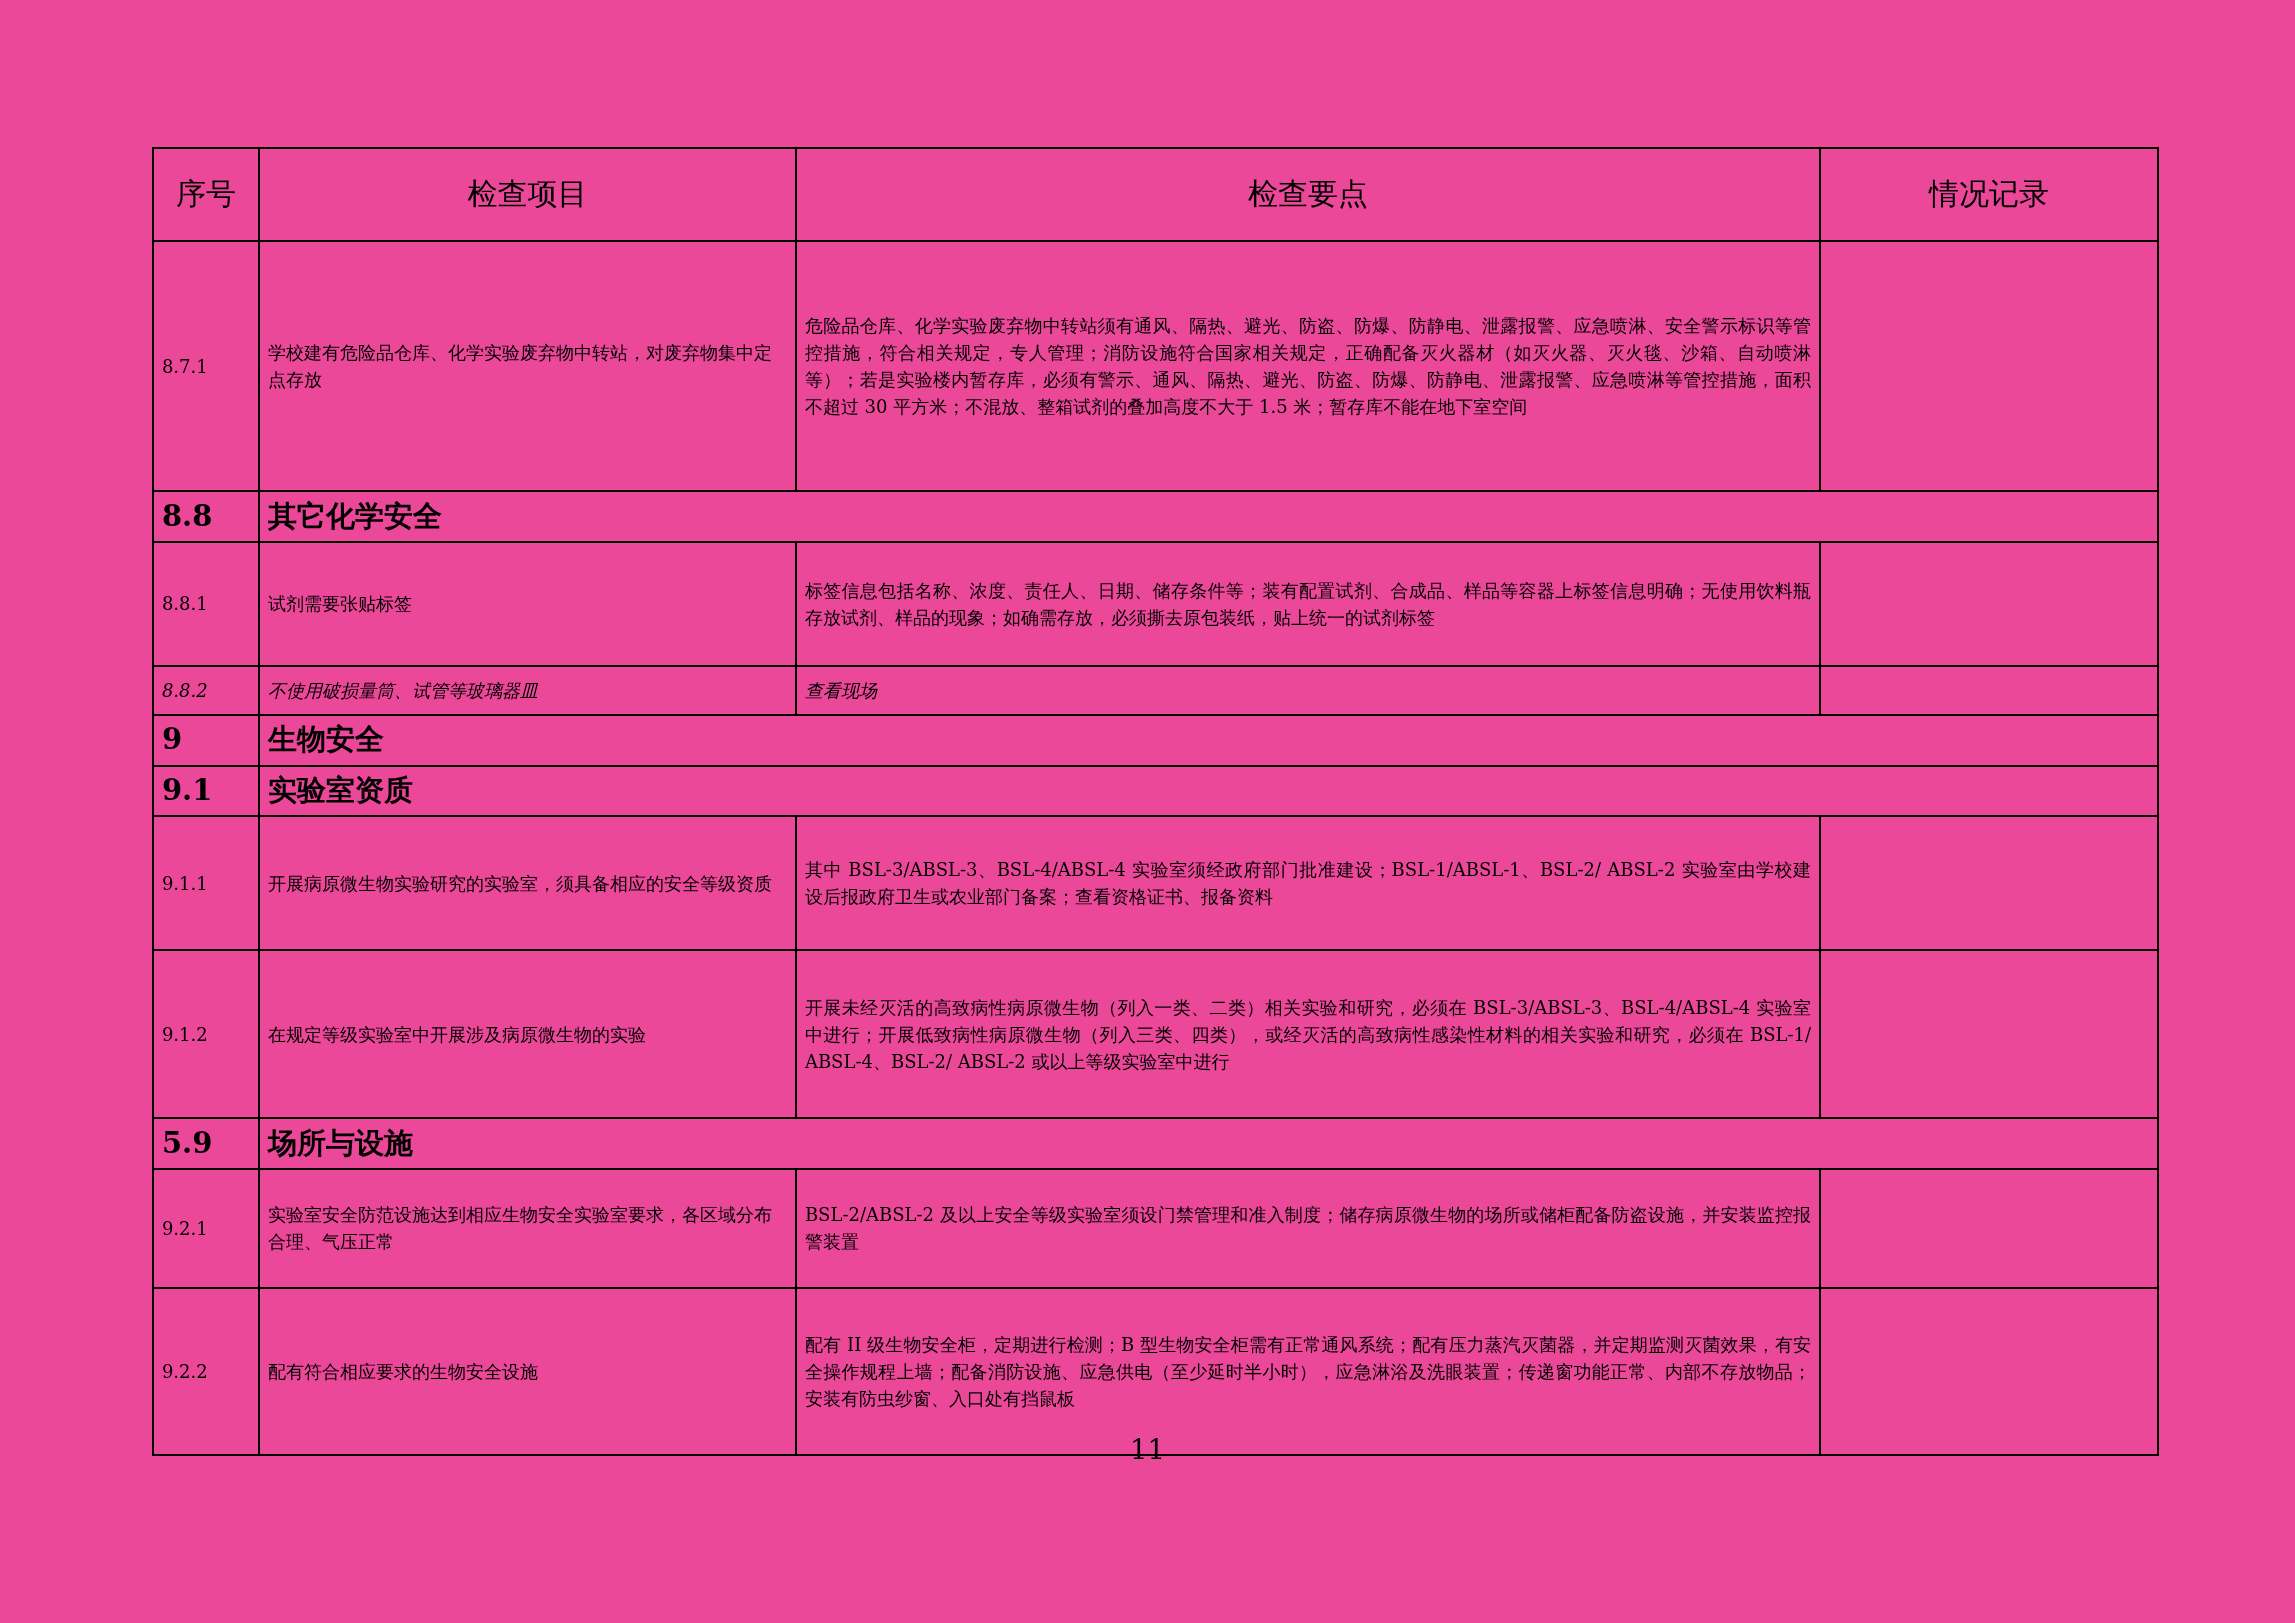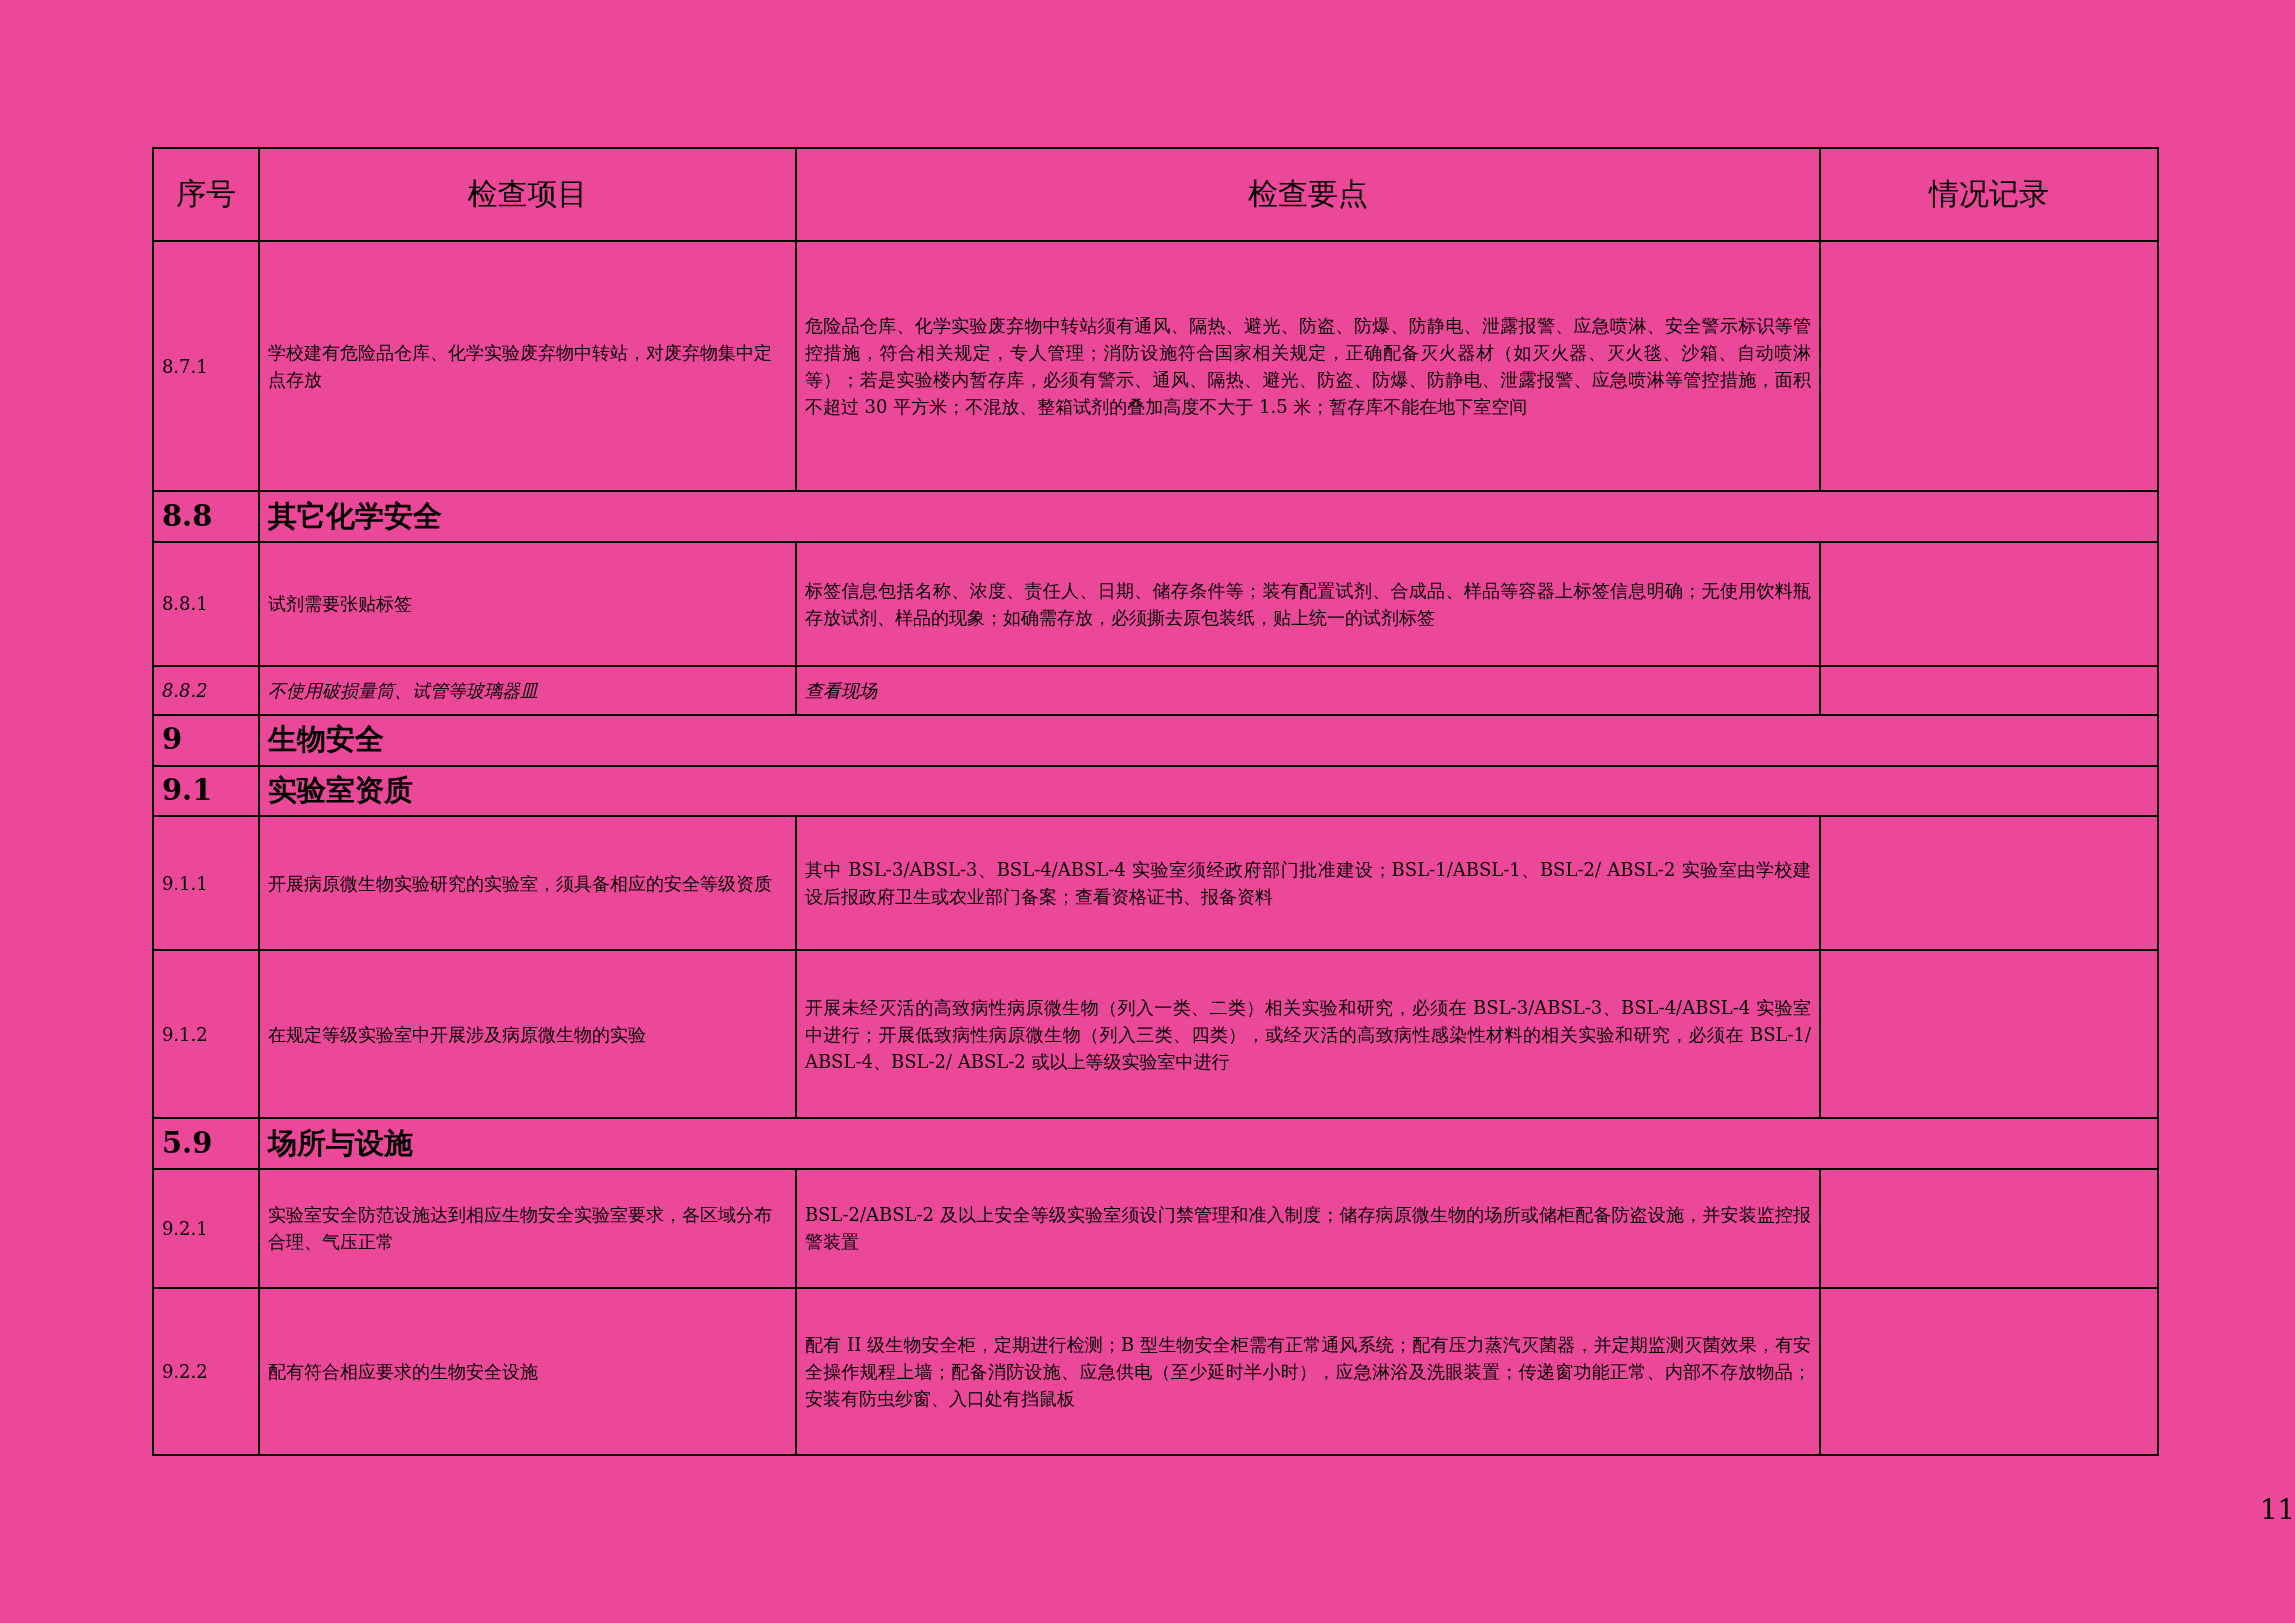--- a/index.html
+++ b/index.html
@@ -56,24 +56,24 @@
   }
   td.record-cell {
     text-align: left;
   }
   tr.section-row td {
     font-weight: bold;
     font-size: 29px;
   }
   .page-number {
     position: absolute;
-    top: 1493px;
+    top: 1433px;
     left: 0;
     width: 2295px;
-    text-align: right;
+    text-align: center;
     font-size: 27.5px;
   }
 </style>
 </head>
 <body>
 
 <div class="page">
 
   <table class="checklist">
     <colgroup>

